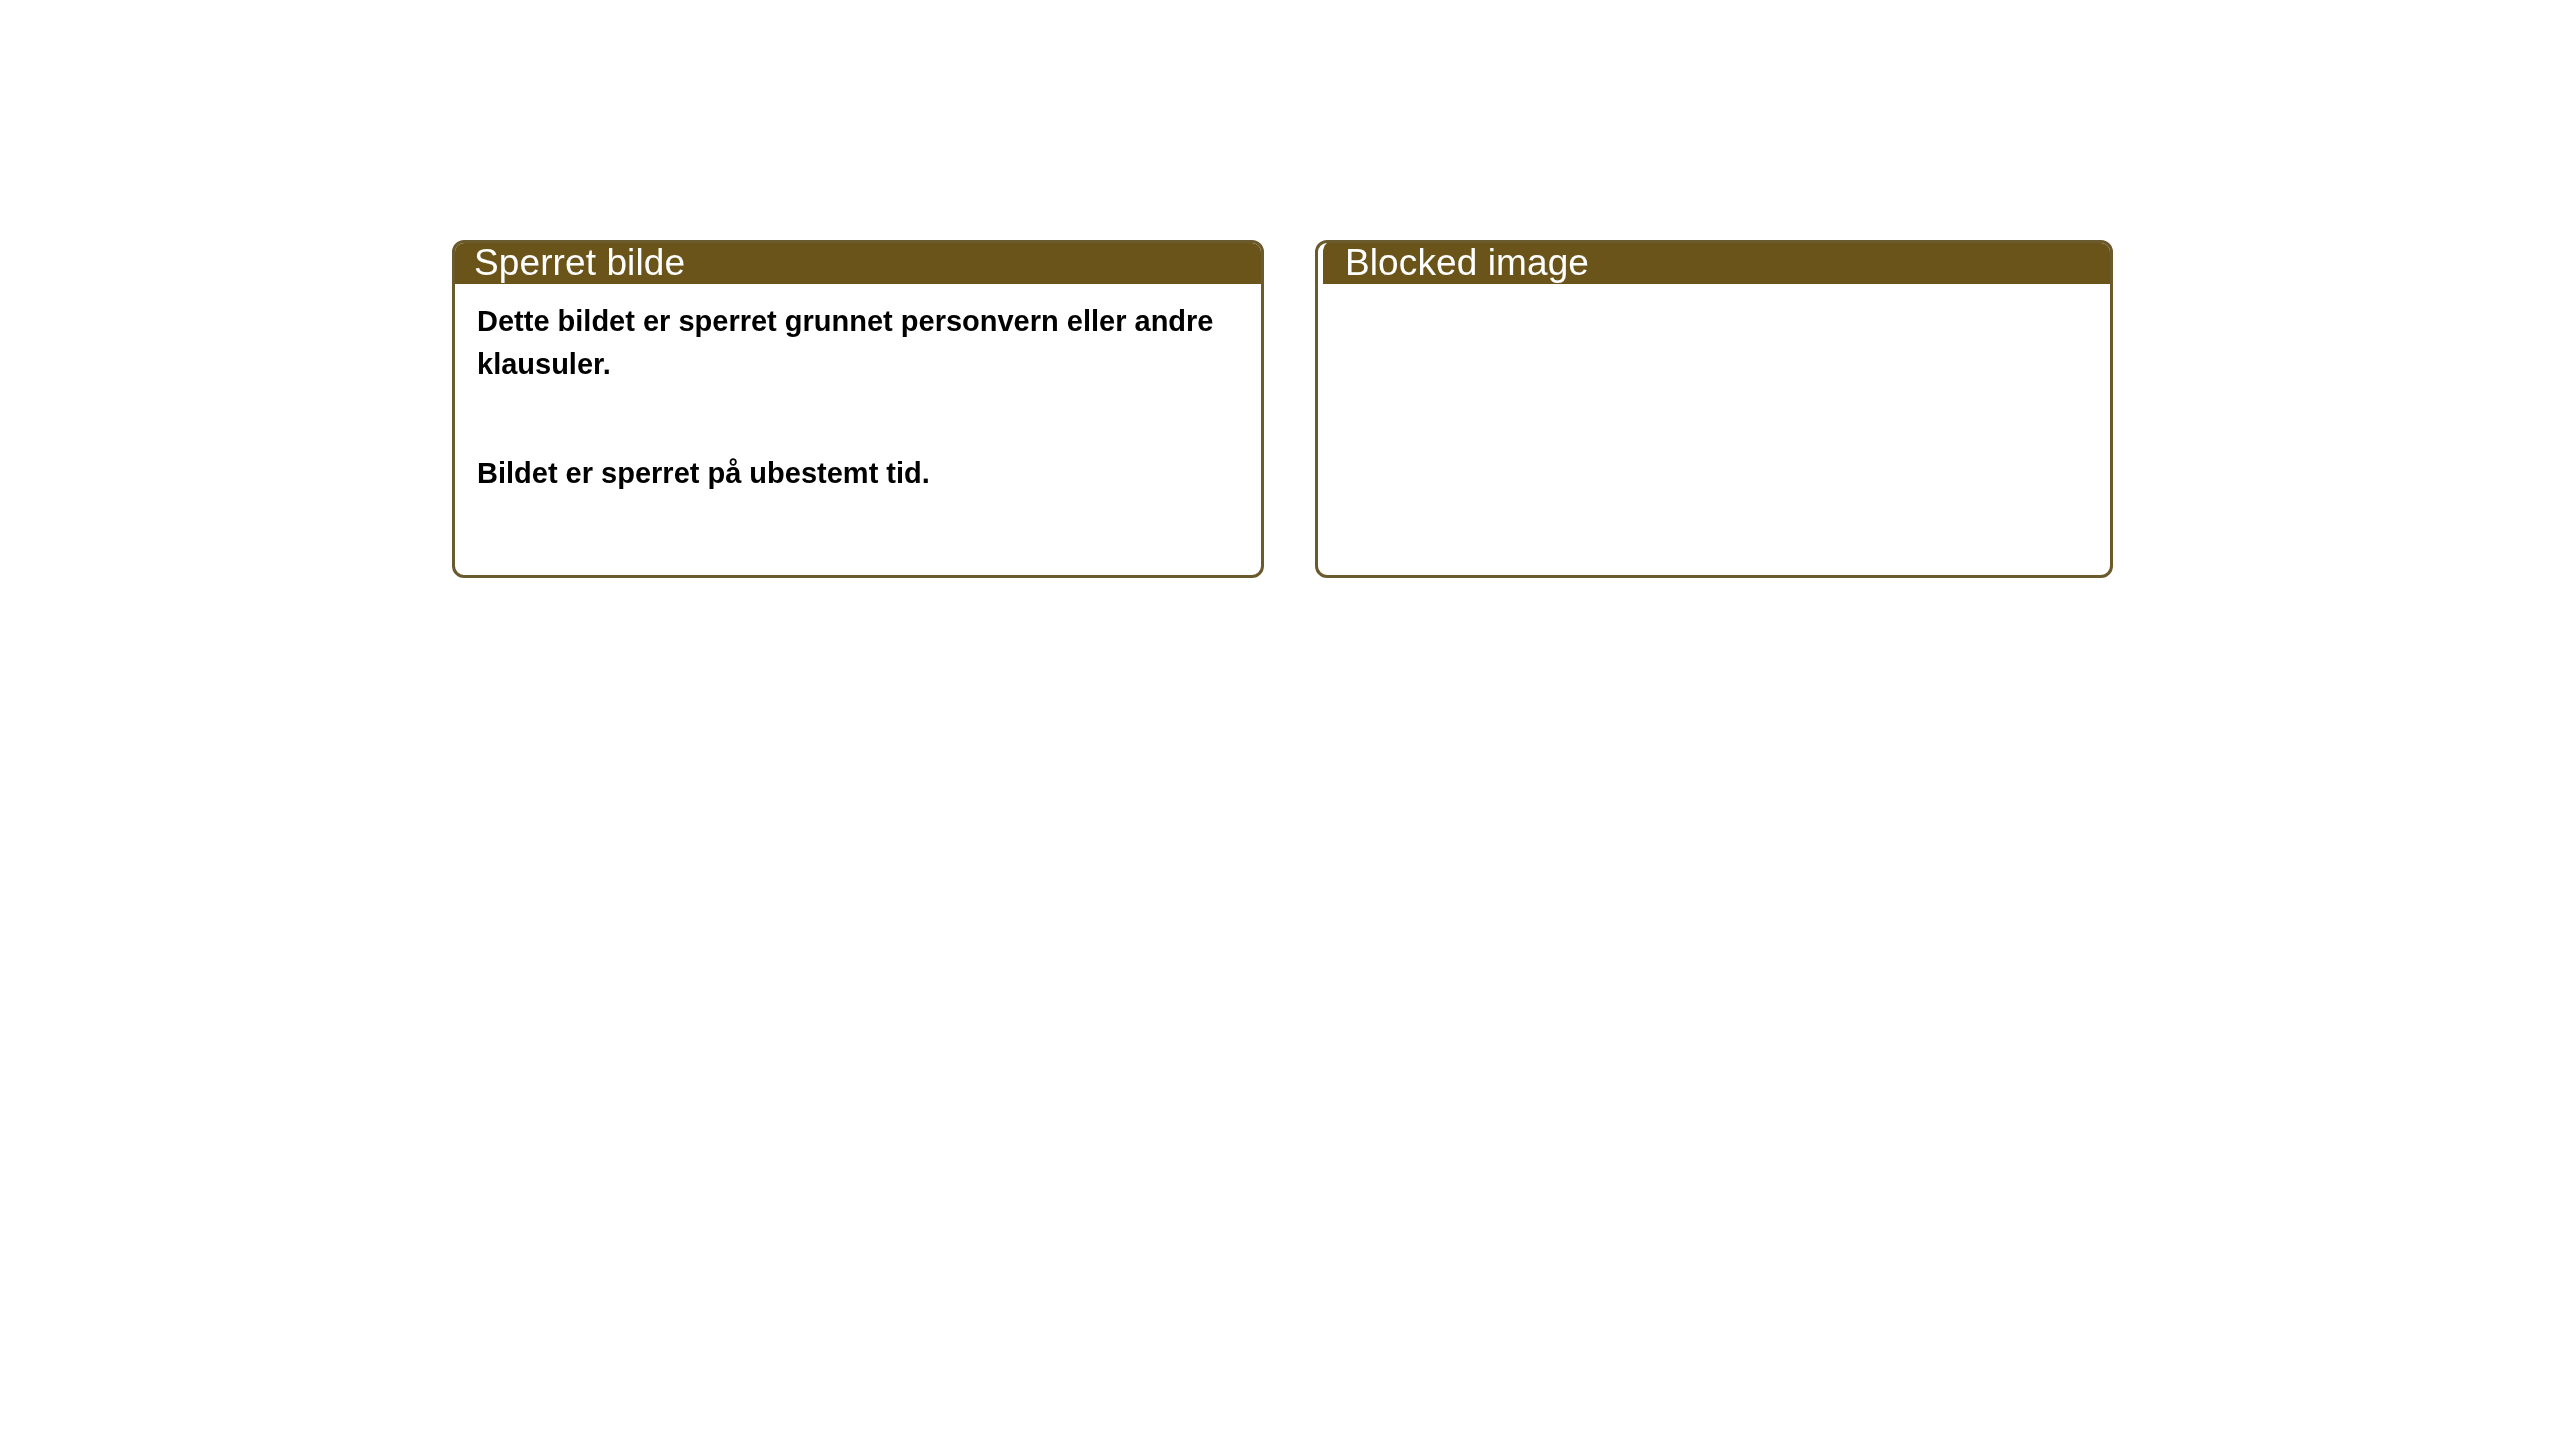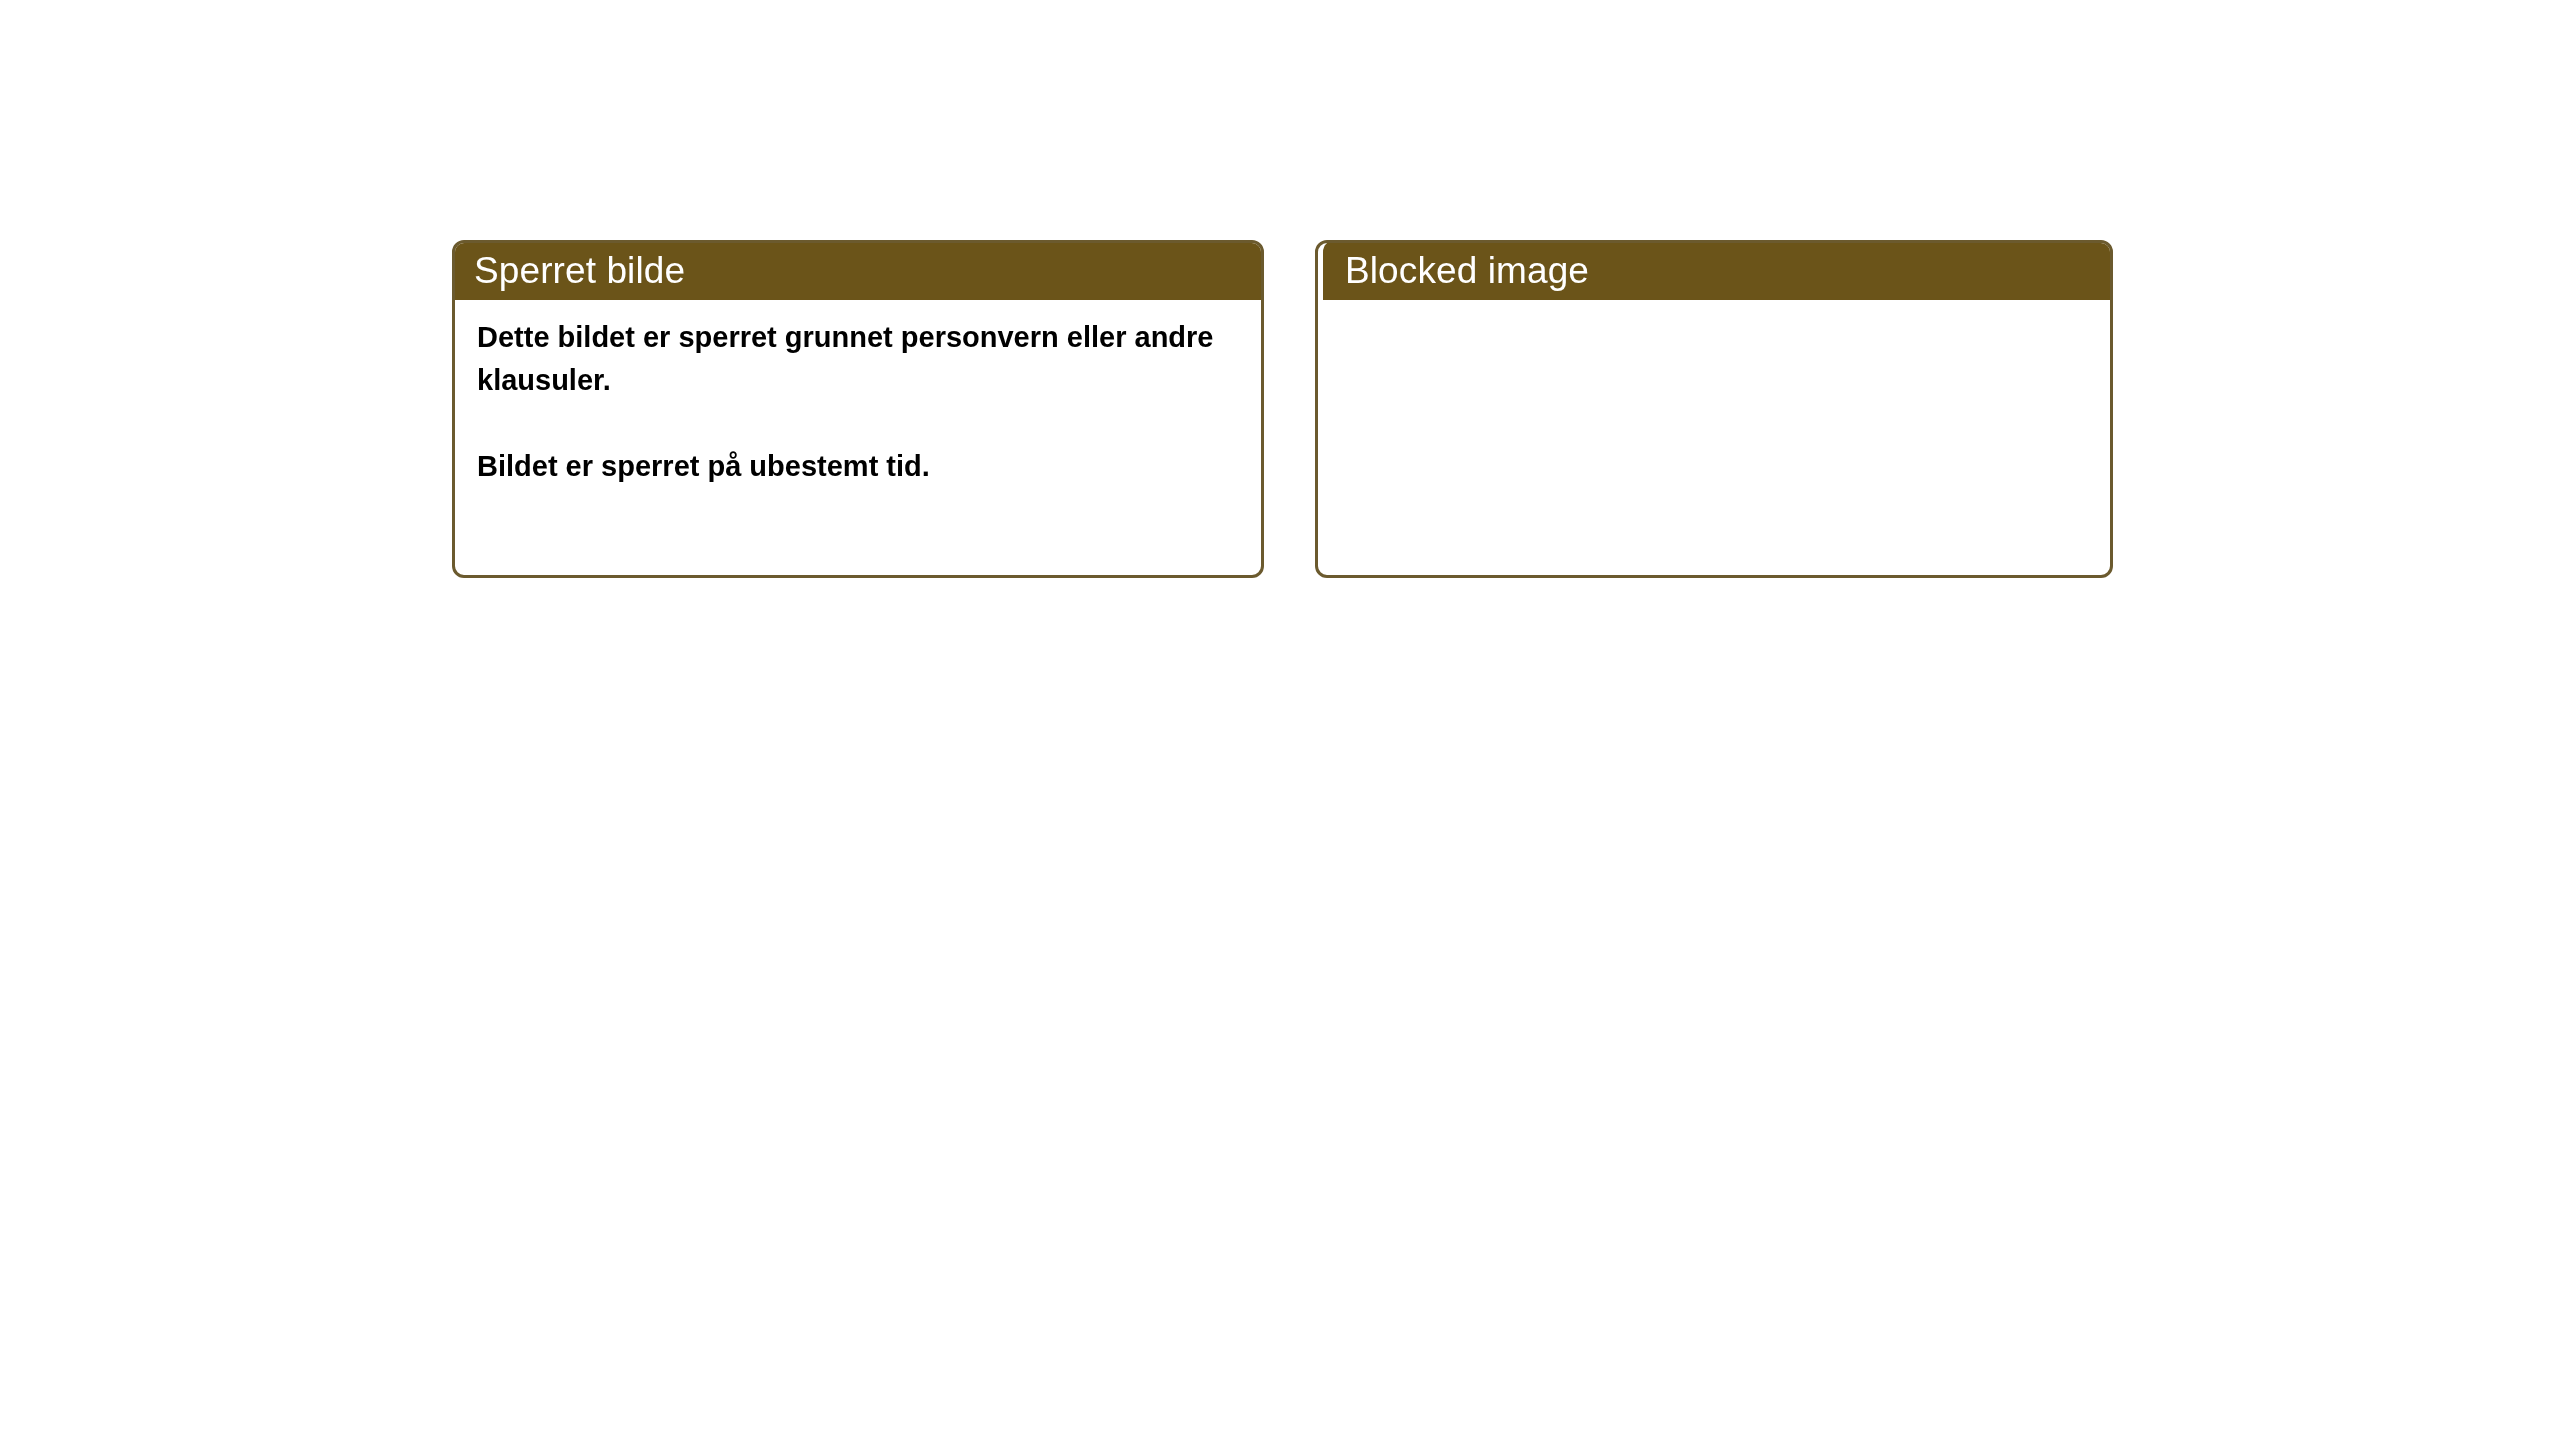--- a/index.html
+++ b/index.html
@@ -21,21 +21,21 @@
     position: absolute;
     box-sizing: border-box;
     background: #ffffff;
     border: 3px solid #6b5a2e;
     border-radius: 12px;
     overflow: hidden;
   }
 
   .card-header {
     box-sizing: border-box;
-    height: 60px;
+    height: 44px;
     background: #6b5419;
     margin: -3px -3px 0 -3px;
     border-top-left-radius: 12px;
     border-top-right-radius: 12px;
     display: flex;
     align-items: center;
     padding: 0 0 0 22px;
   }
 
   .card-title {
@@ -53,21 +53,21 @@
 
   .paragraph {
     color: #000000;
     font-size: 29px;
     line-height: 43px;
     font-weight: 700;
     margin: 0;
   }
 
   .paragraph + .paragraph {
-    margin-top: 43px;
+    margin-top: 66px;
   }
 
   
   #card-blocked-image-no {
     left: 452px;
     top: 240px;
     width: 812px;
     height: 338px;
   }
 

